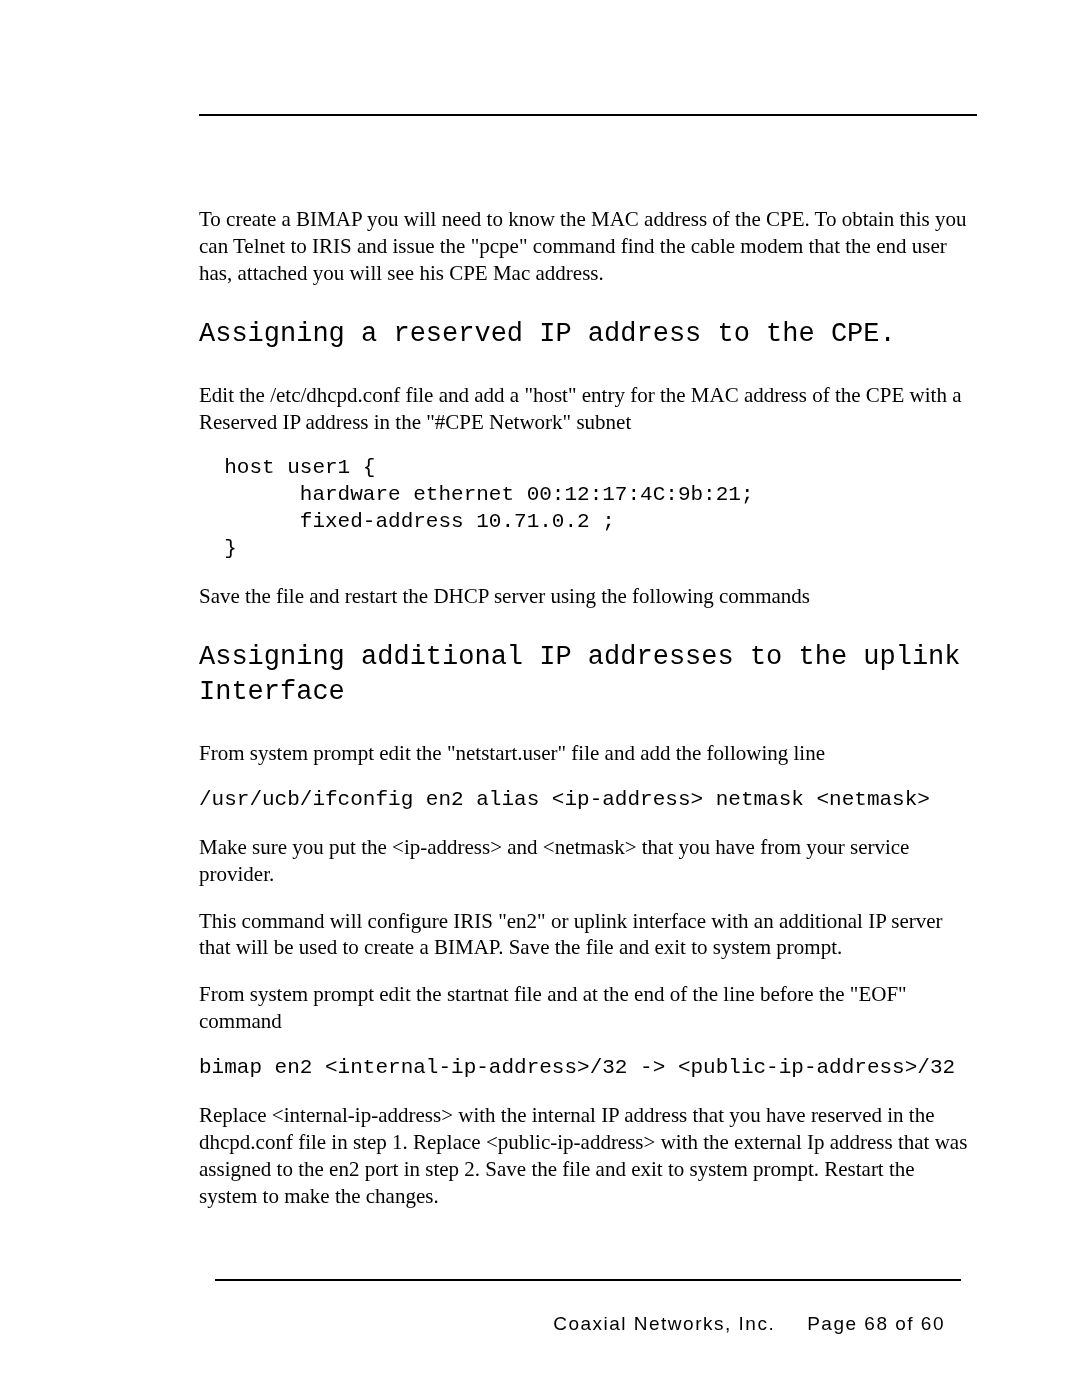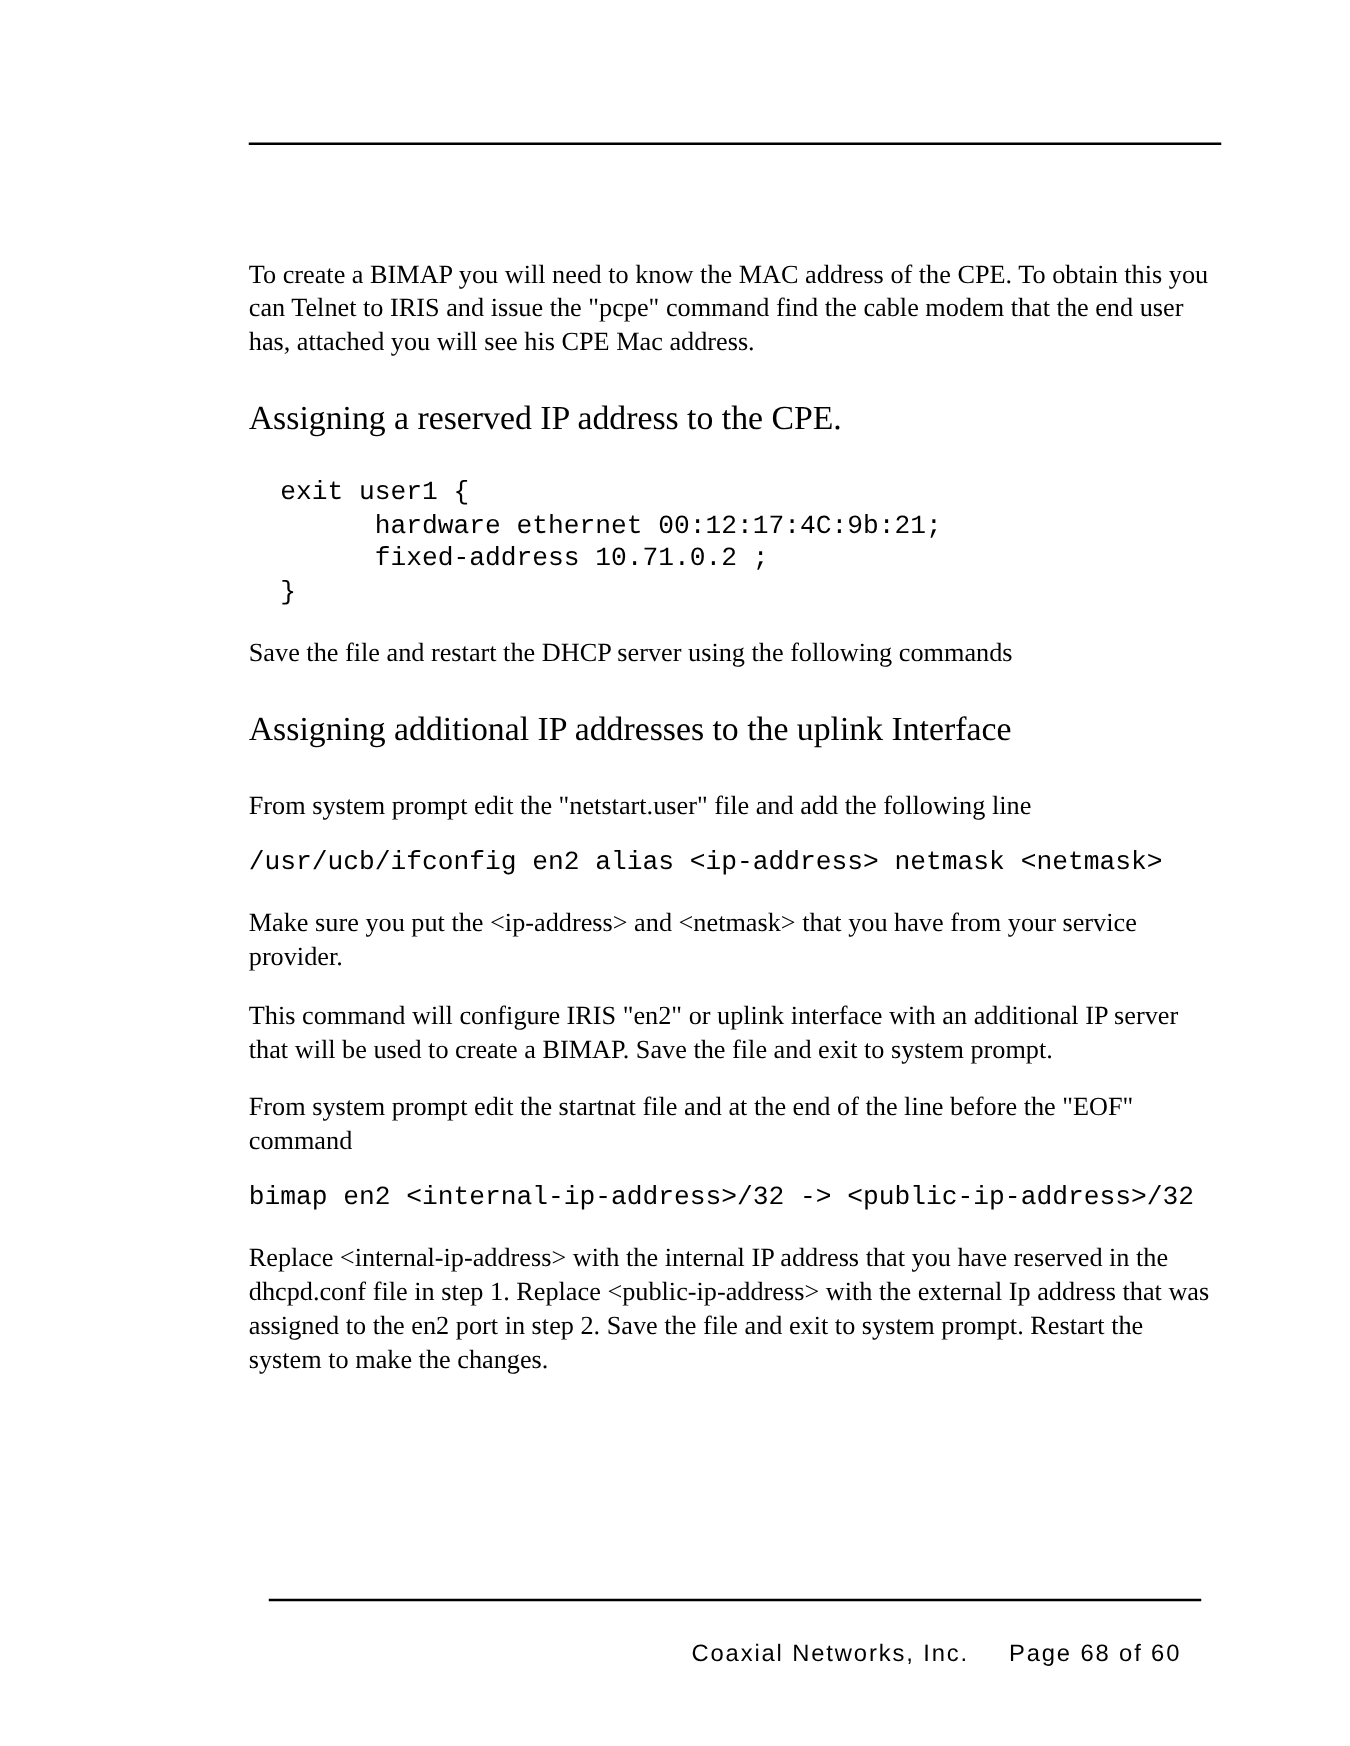--- a/index.html
+++ b/index.html
@@ -25,20 +25,21 @@
     font-size: 21px;
     line-height: 1.28;
     margin-bottom: 20px;
   }
   .section-heading {
     font-size: 27px;
     line-height: 1.3;
     margin-top: 30px;
     margin-bottom: 30px;
     font-weight: normal;
+    font-family: Liberation Mono, monospace;
   }
   .code-block {
     font-family: "Courier New", Courier, monospace;
     font-size: 21px;
     line-height: 1.28;
     white-space: pre;
     margin-bottom: 20px;
   }
   .code-line {
     font-family: Liberation Mono, monospace;
@@ -68,22 +69,23 @@
 <body>
 
 <div class="page">
 
   <div class="top-rule"></div>
 
   <p class="body-text">To create a BIMAP you will need to know the MAC address of the CPE. To obtain this you can Telnet to IRIS and issue the "pcpe" command find the cable modem that the end user has, attached you will see his CPE Mac address.</p>
 
   <h2 class="section-heading">Assigning a reserved IP address to the CPE.</h2>
 
+  <p class="body-text">Edit the /etc/dhcpd.conf file and add a "host" entry for the MAC address of the CPE with a Reserved IP address in the "#CPE Network" subnet</p>
 
-  <pre class="code-block">  exit user1 {
+  <pre class="code-block">  host user1 {
         hardware ethernet 00:12:17:4C:9b:21;
         fixed-address 10.71.0.2 ;
   }</pre>
 
   <p class="body-text">Save the file and restart the DHCP server using the following commands</p>
 
 
   <h2 class="section-heading">Assigning additional IP addresses to the uplink Interface</h2>
 
   <p class="body-text">From system prompt edit the "netstart.user" file and add the following line</p>

